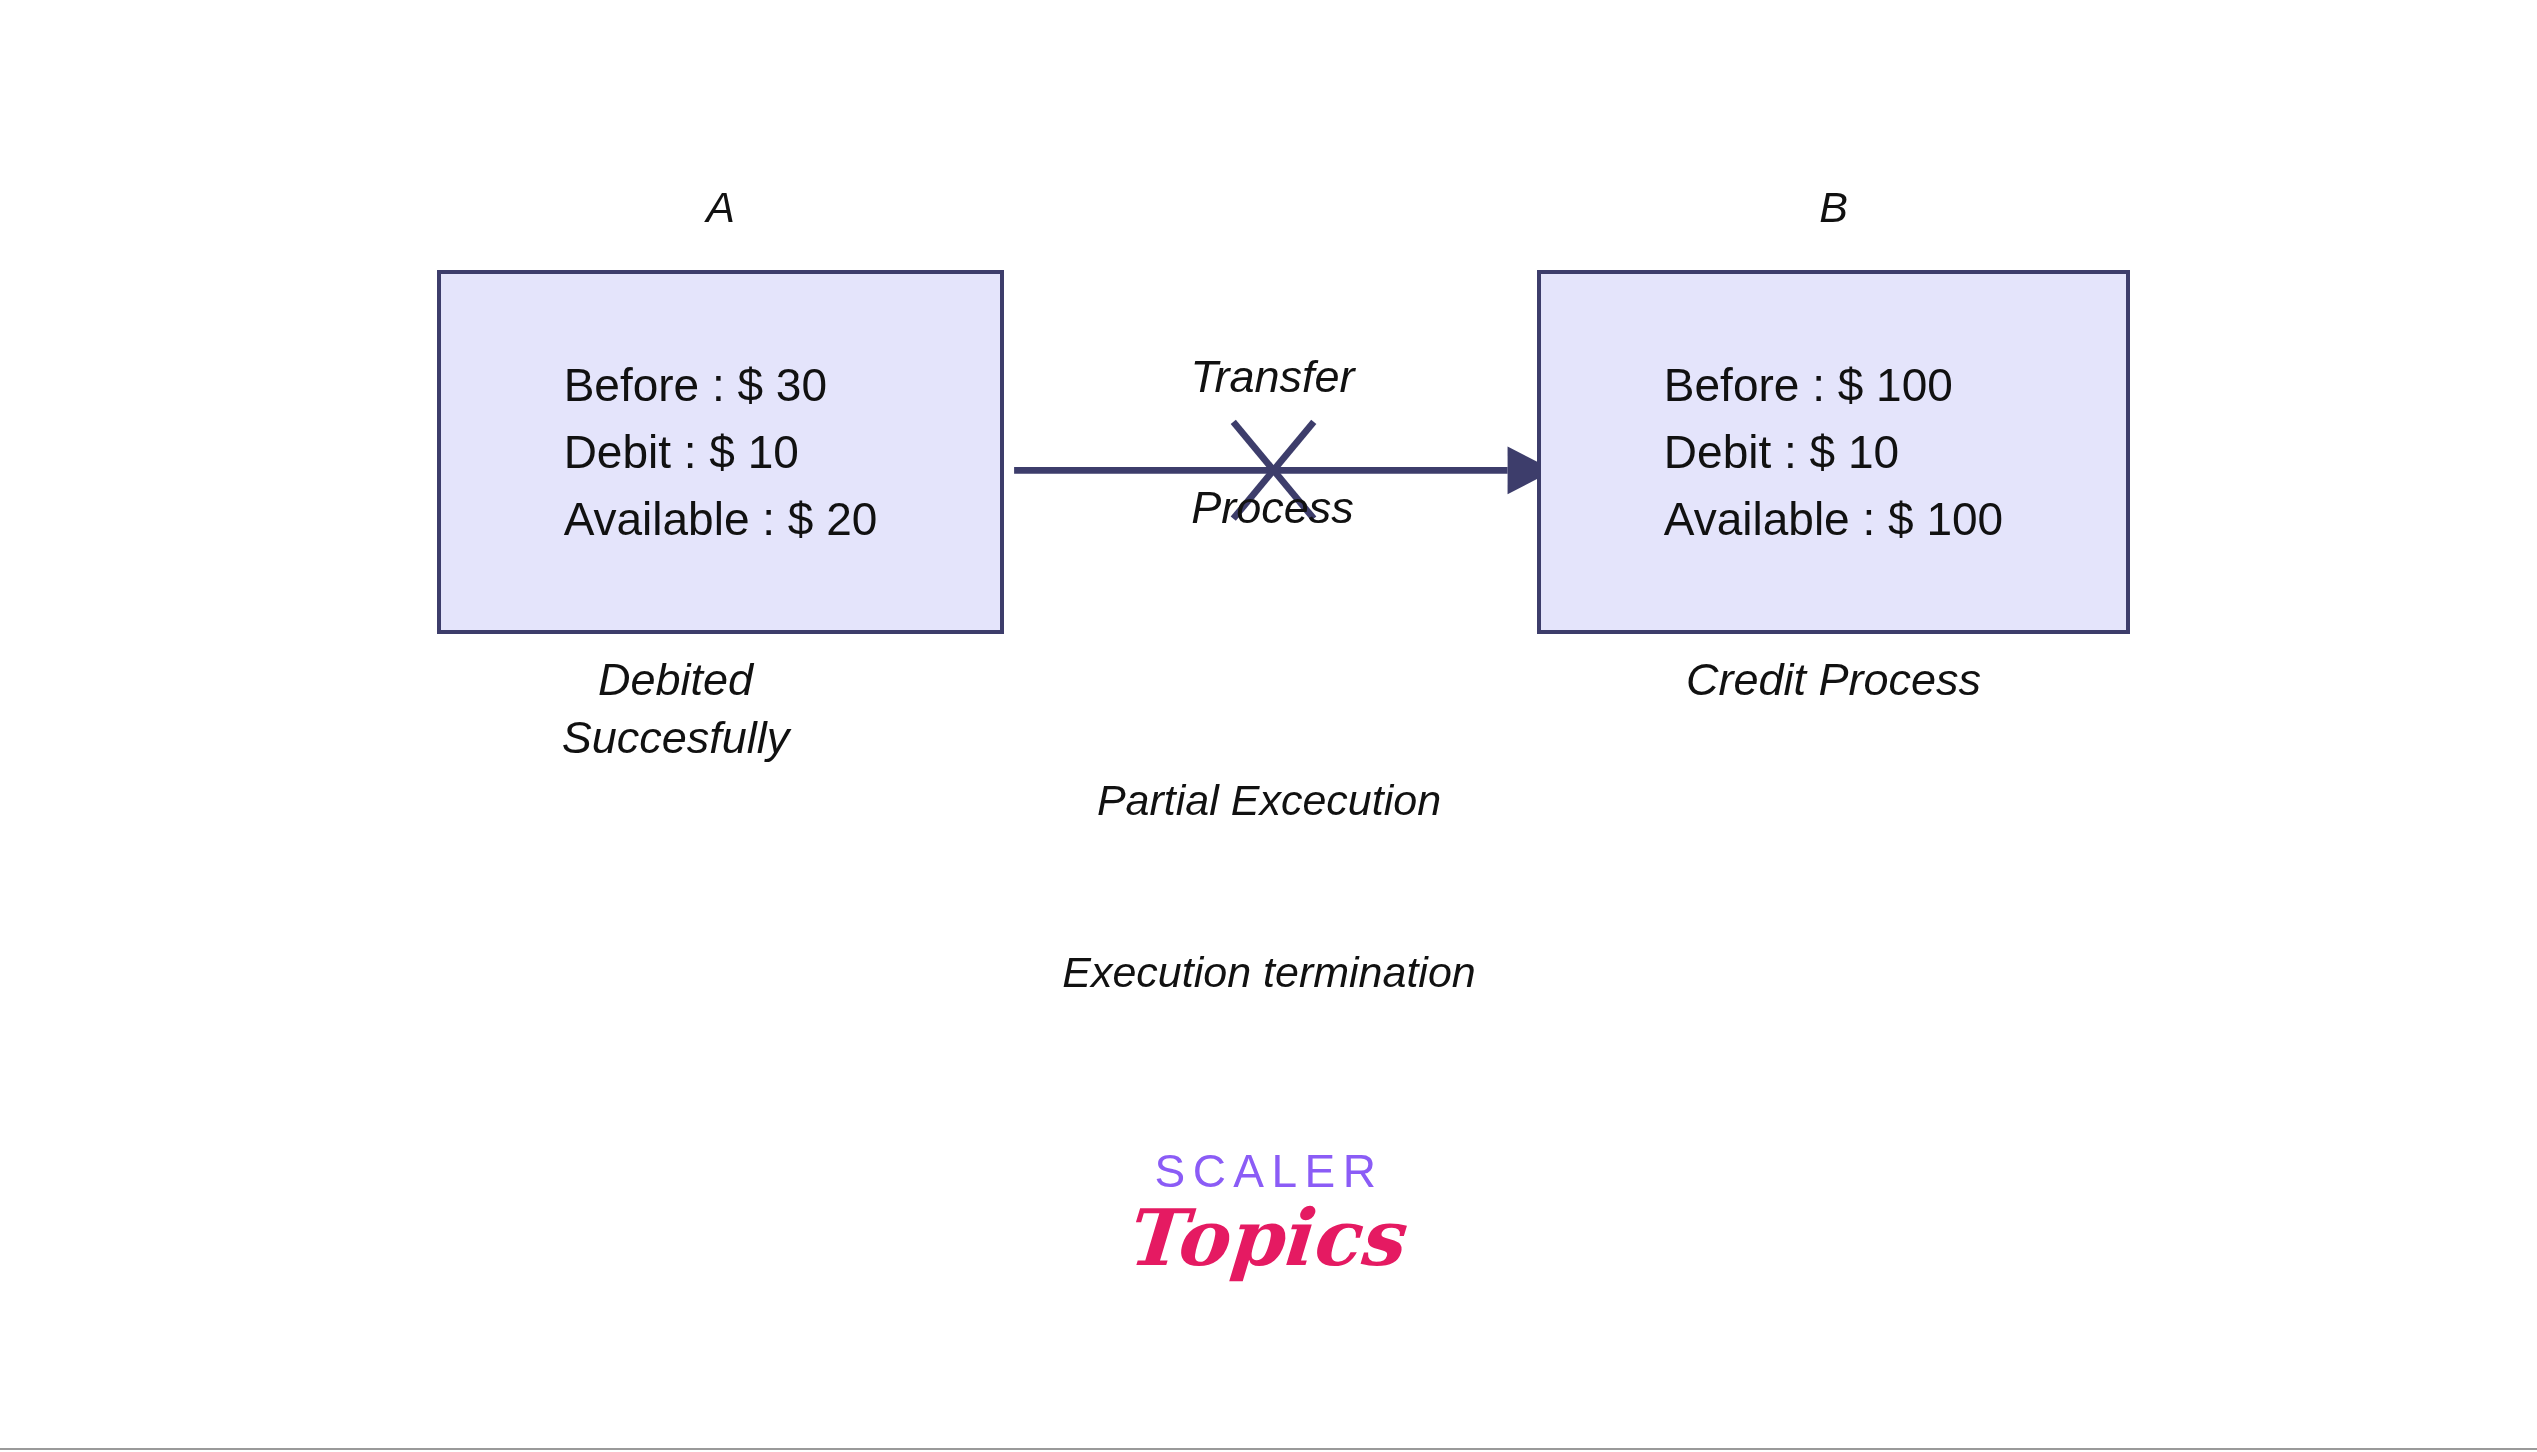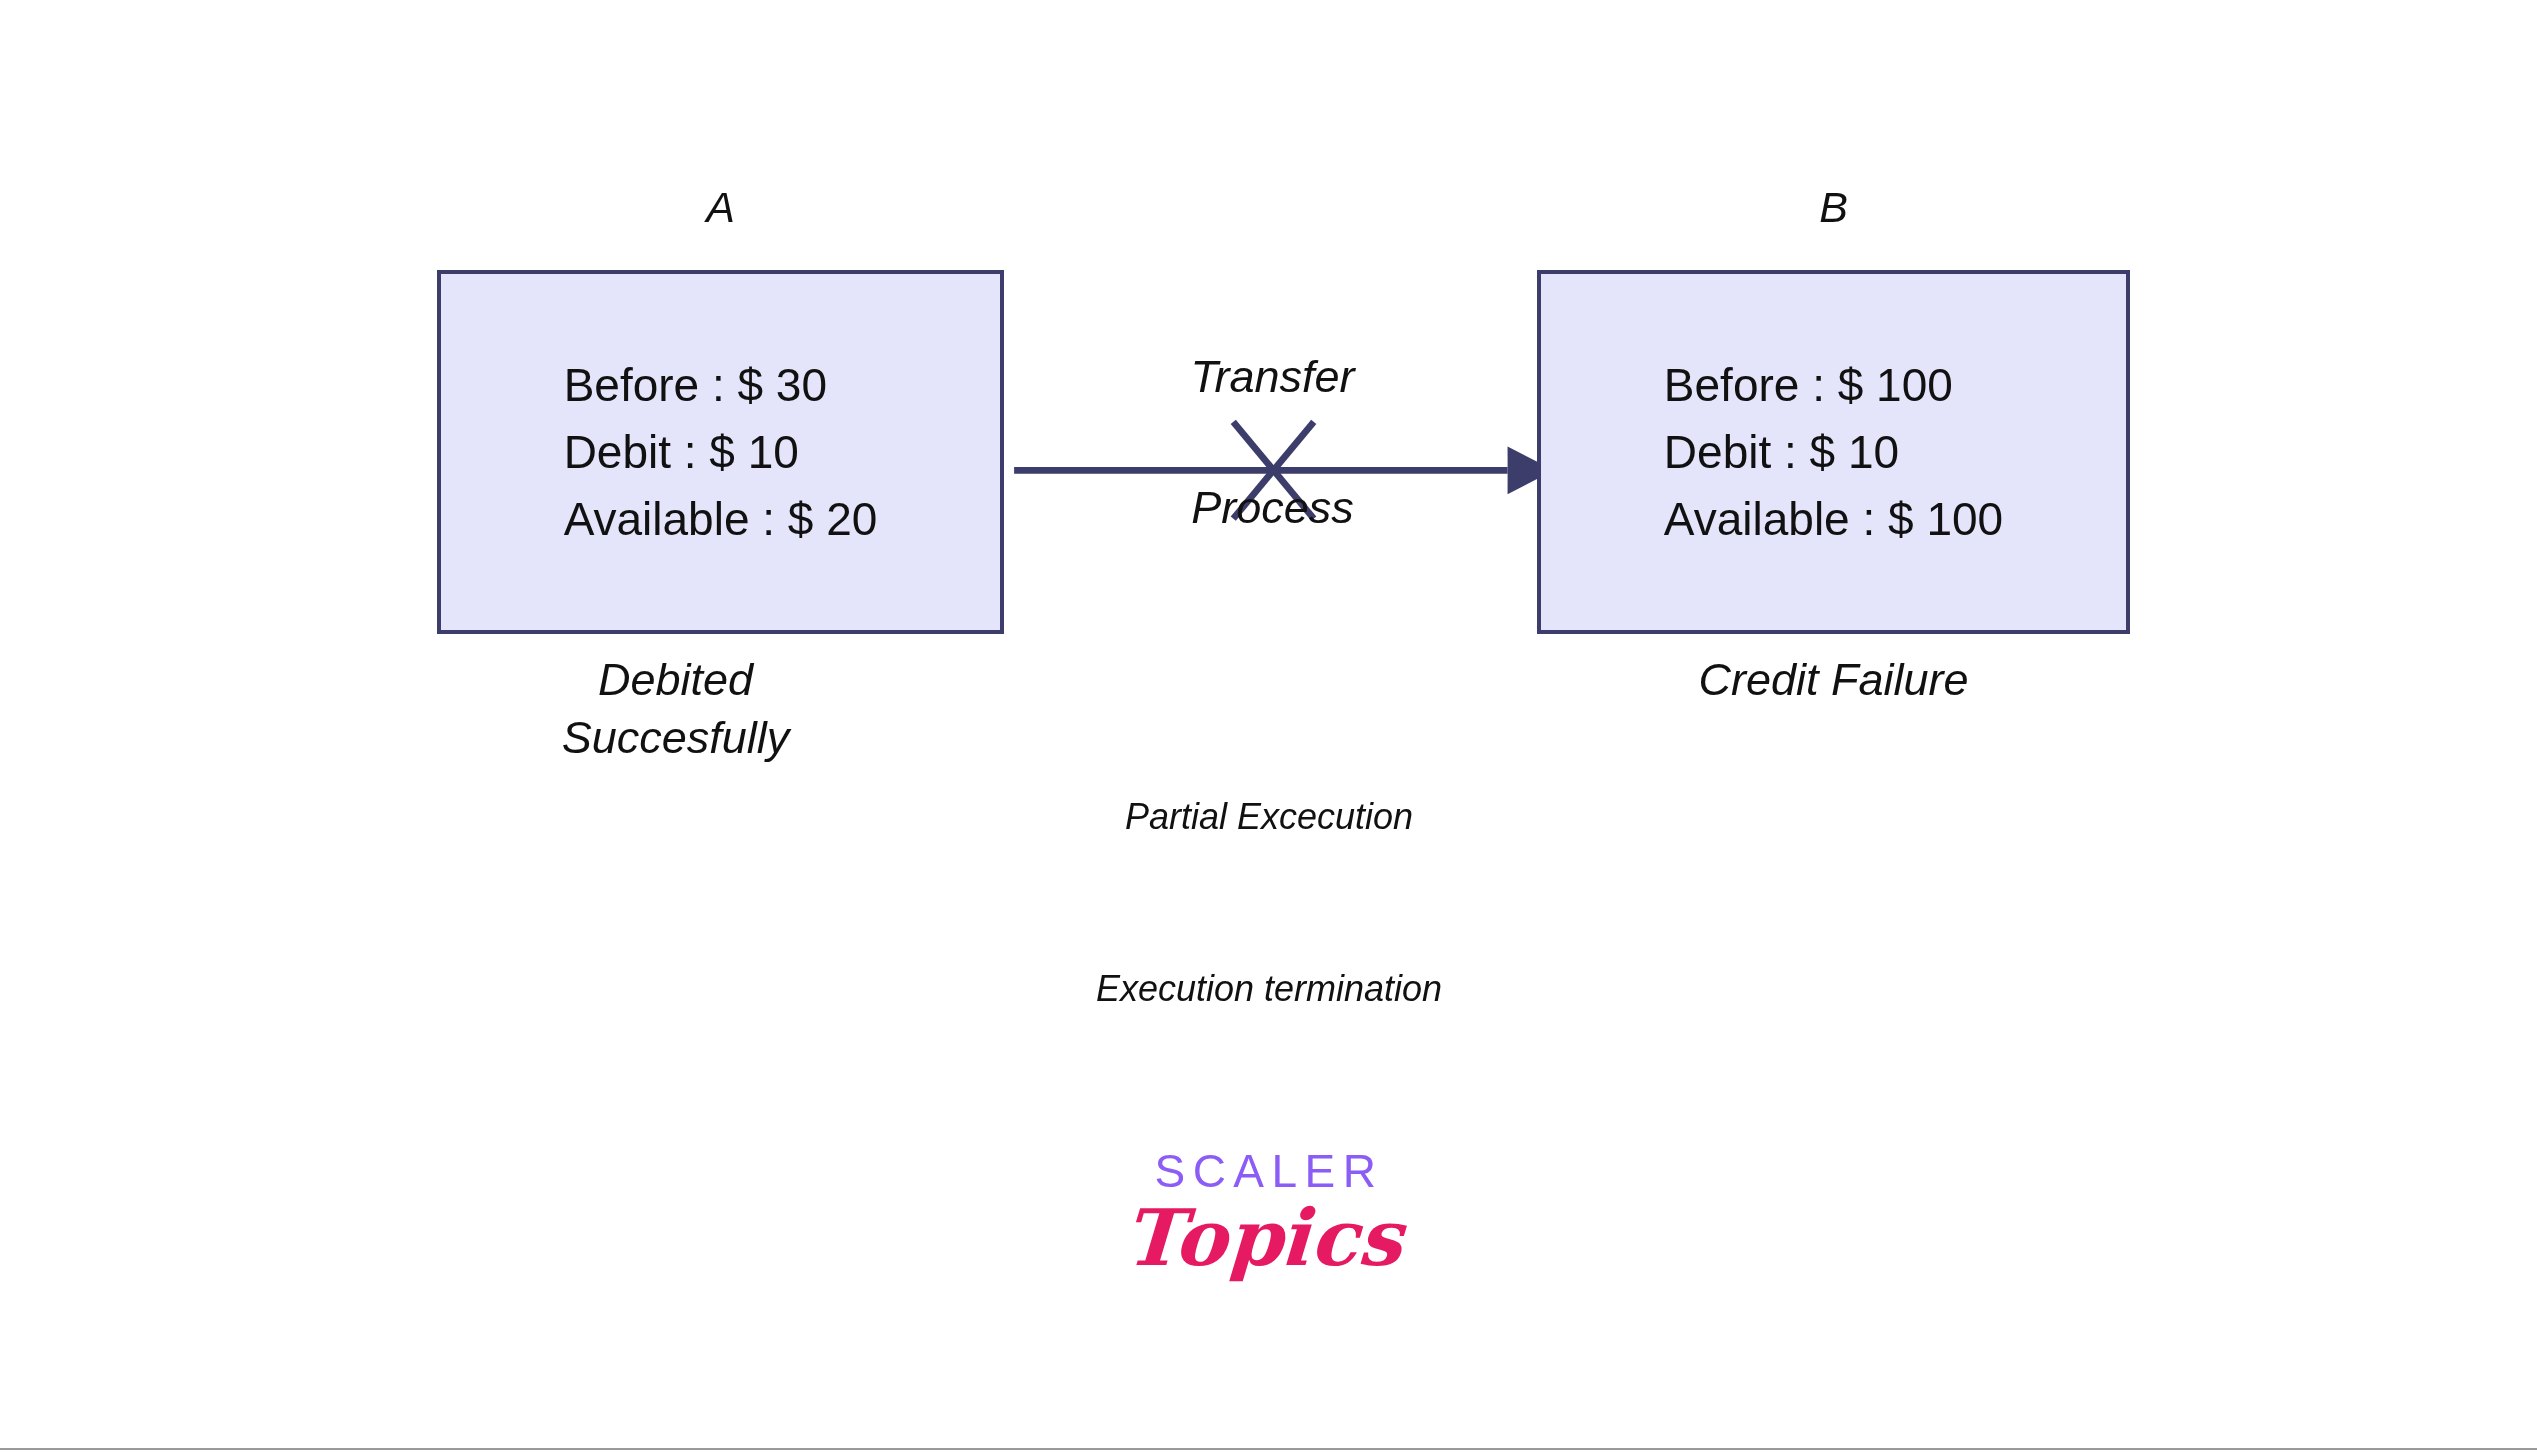--- a/index.html
+++ b/index.html
@@ -75,27 +75,26 @@
     left: 993px;
     top: 351px;
     width: 567px;
     height: 246px;
   }
 
   
   .note-line {
     position: absolute;
     font-style: italic;
-    font-size: 36px;
+    font-size: 43px;
     color: #111111;
     text-align: center;
     white-space: nowrap;
     width: 100%;
     left: 0;
-    margin-top: 20px;
   }
 
   
   #logo {
     position: absolute;
     left: 0;
     top: 1120px;
     width: 100%;
     text-align: center;
   }
@@ -168,21 +167,21 @@
 
   <div class="acct-box" style="left:1537px; top:270px; width:593px; height:364px;">
     <div class="lines">
       <div class="acct-line">Before : $ 100</div>
       <div class="acct-line">Debit : $ 10</div>
       <div class="acct-line">Available : $ 100</div>
     </div>
   </div>
 
   <div class="acct-caption" style="left:1537px; top:651px; width:593px;">
-    <div>Credit Failure</div>
+    <div>Credit Process</div>
   </div>
 
   <div class="note-line" style="top:776px;">Partial Excecution</div>
   <div class="note-line" style="top:948px;">Execution termination</div>
 
   <div id="logo">
     <span id="logo-scaler">SCALER</span>
     <span id="logo-topics">Topics</span>
   </div>
 

